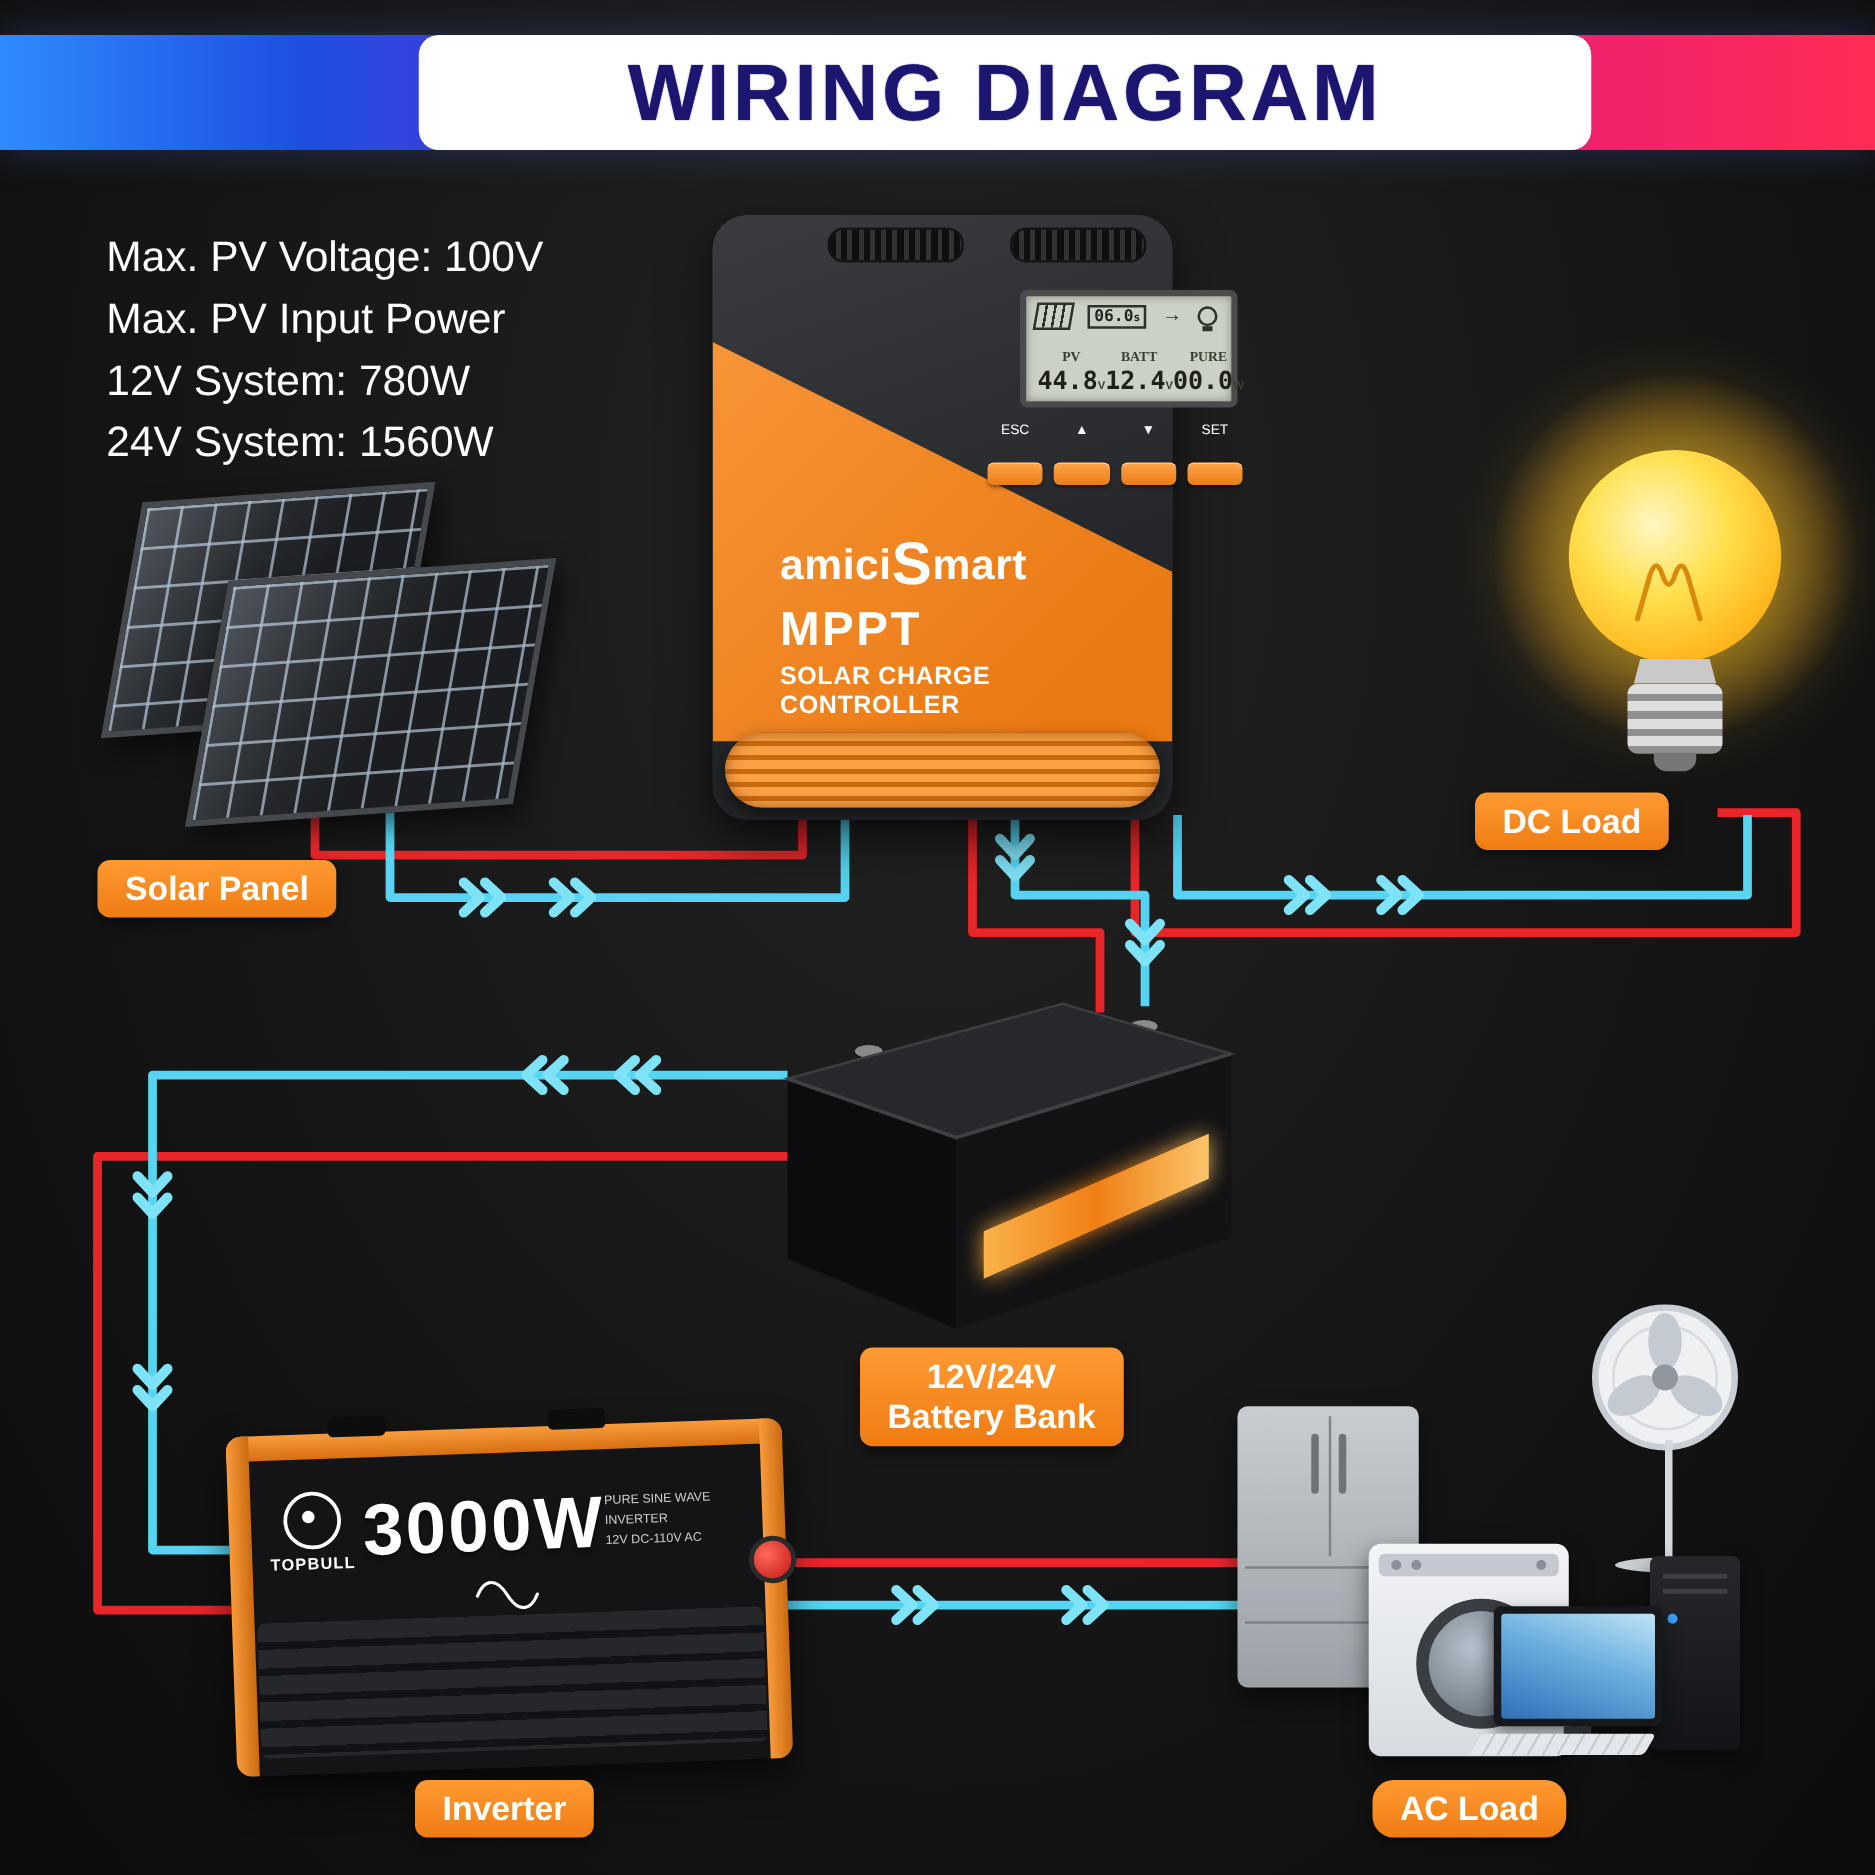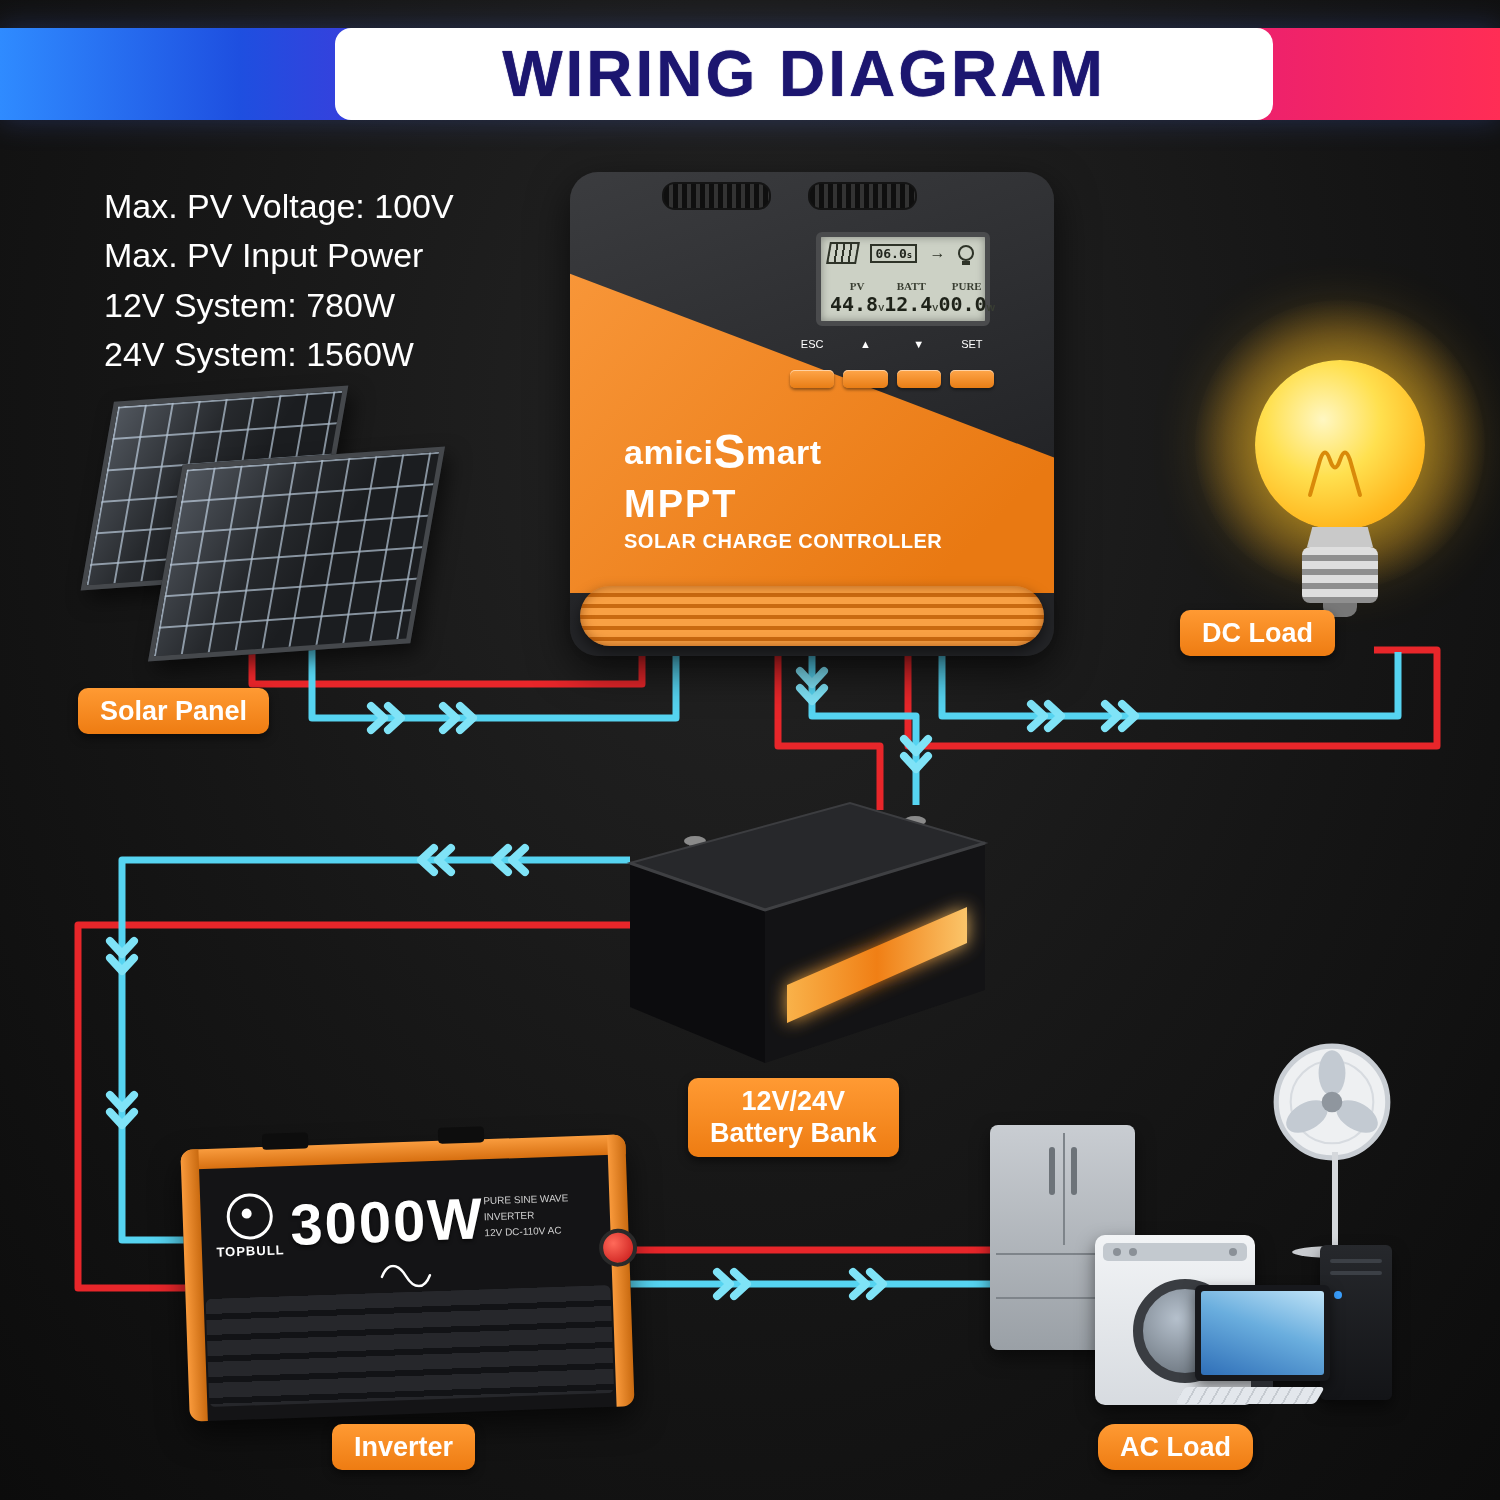--- a/index.html
+++ b/index.html
@@ -16,39 +16,39 @@
   }
   .header-pill{
     position:absolute;left:335px;top:28px;width:938px;height:92px;z-index:3;
     background:#ffffff;border-radius:16px;display:flex;align-items:center;justify-content:center;
   }
   .header-title{
     font-size:64px;font-weight:bold;letter-spacing:3px;color:#1c1670;
     text-shadow:0 0 1px #1c1670;
   }
   
-  .specs{position:absolute;left:85px;top:182px;z-index:2;margin-left:19px;}
+  .specs{position:absolute;left:85px;top:182px;z-index:2;}
   .spec-line{font-size:34px;color:#ffffff;line-height:1.45;}
   
   .wires{position:absolute;left:0;top:0;z-index:1;}
   
   .badge{
     position:absolute;z-index:5;background:linear-gradient(180deg,#ff9a33,#ee7c12);
     color:#fff;font-weight:bold;font-size:27px;line-height:1.2;
     padding:7px 22px;border-radius:10px;text-align:center;
     box-shadow:0 4px 10px rgba(0,0,0,.5);
   }
   .badge-solar{left:38px;top:688px;margin-left:40px;}
-  .badge-dc{left:1180px;top:610px;}
+  .badge-dc{left:1180px;top:634px;}
   .badge-batt{left:688px;top:1078px;}
   .badge-inv{left:332px;top:1424px;}
   .badge-ac{left:1098px;top:1424px;border-radius:17px;}
   
   .controller{
-    position:absolute;left:570px;top:172px;width:484px;height:484px;z-index:4;
+    position:absolute;left:570px;top:172px;width:368px;height:484px;z-index:4;
     background:linear-gradient(160deg,#3b3c3f 0%,#232427 70%);
     border-radius:28px;box-shadow:0 14px 40px rgba(0,0,0,.65);
   }
   .ctrl-orange{
     position:absolute;left:0;top:0;width:100%;height:100%;z-index:1;
     background:linear-gradient(135deg,#fa9a3e 0%,#e97912 80%);
     clip-path:polygon(0 21%, 100% 59%, 100% 87%, 0 87%);
     border-radius:28px;
   }
   .grille{

